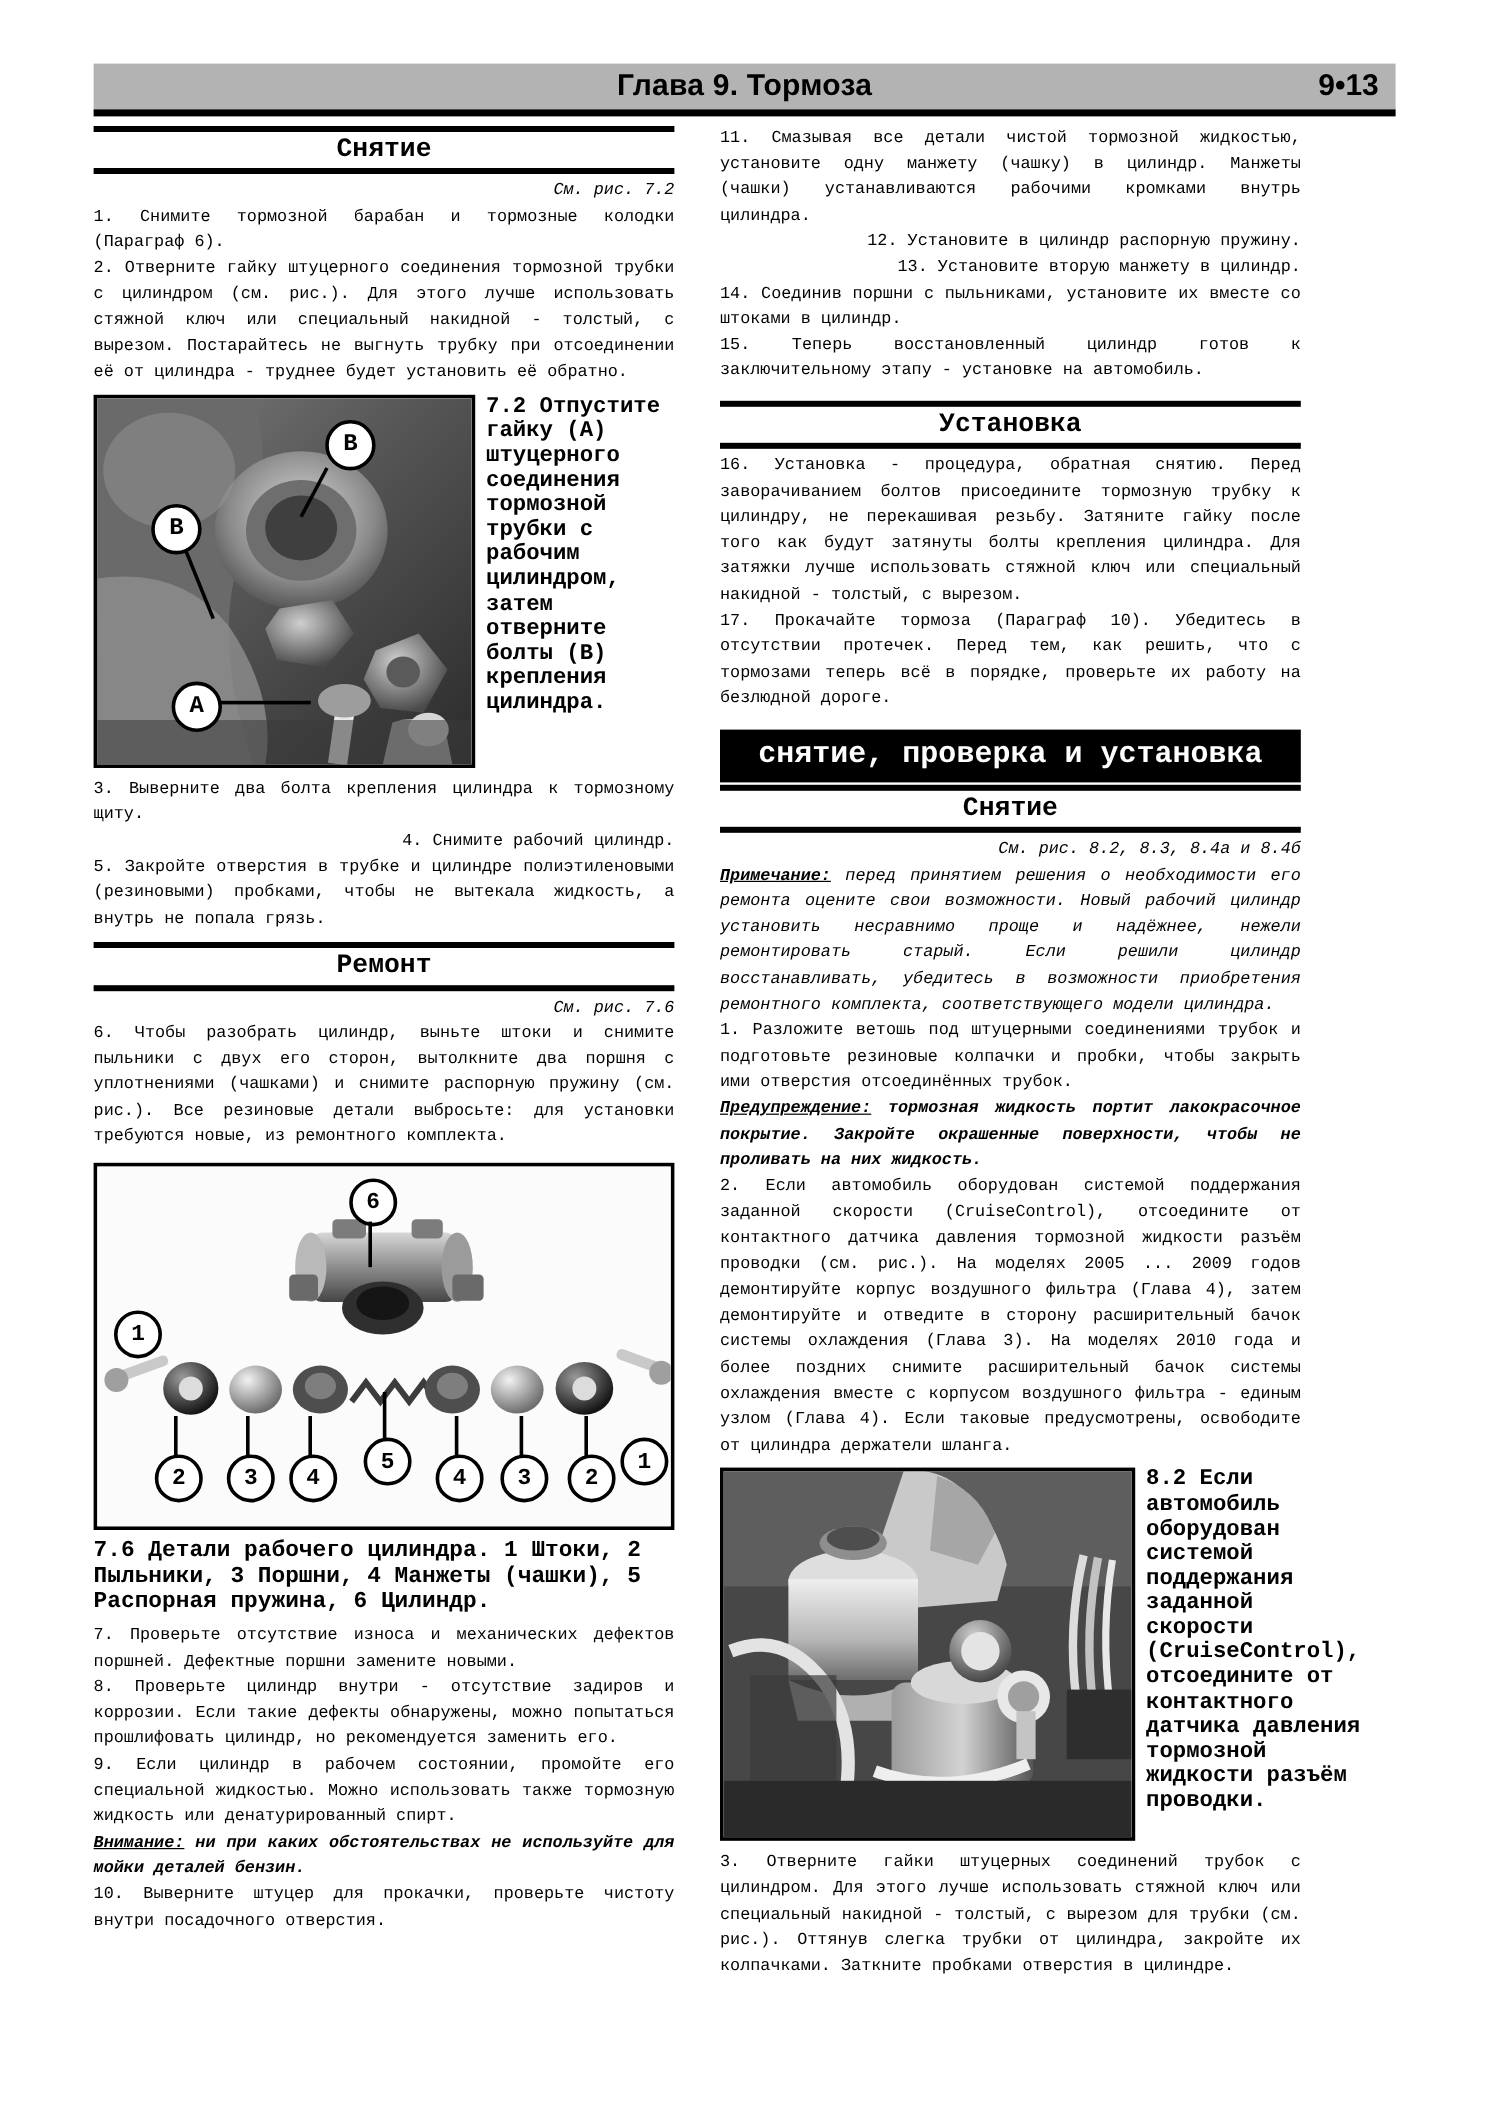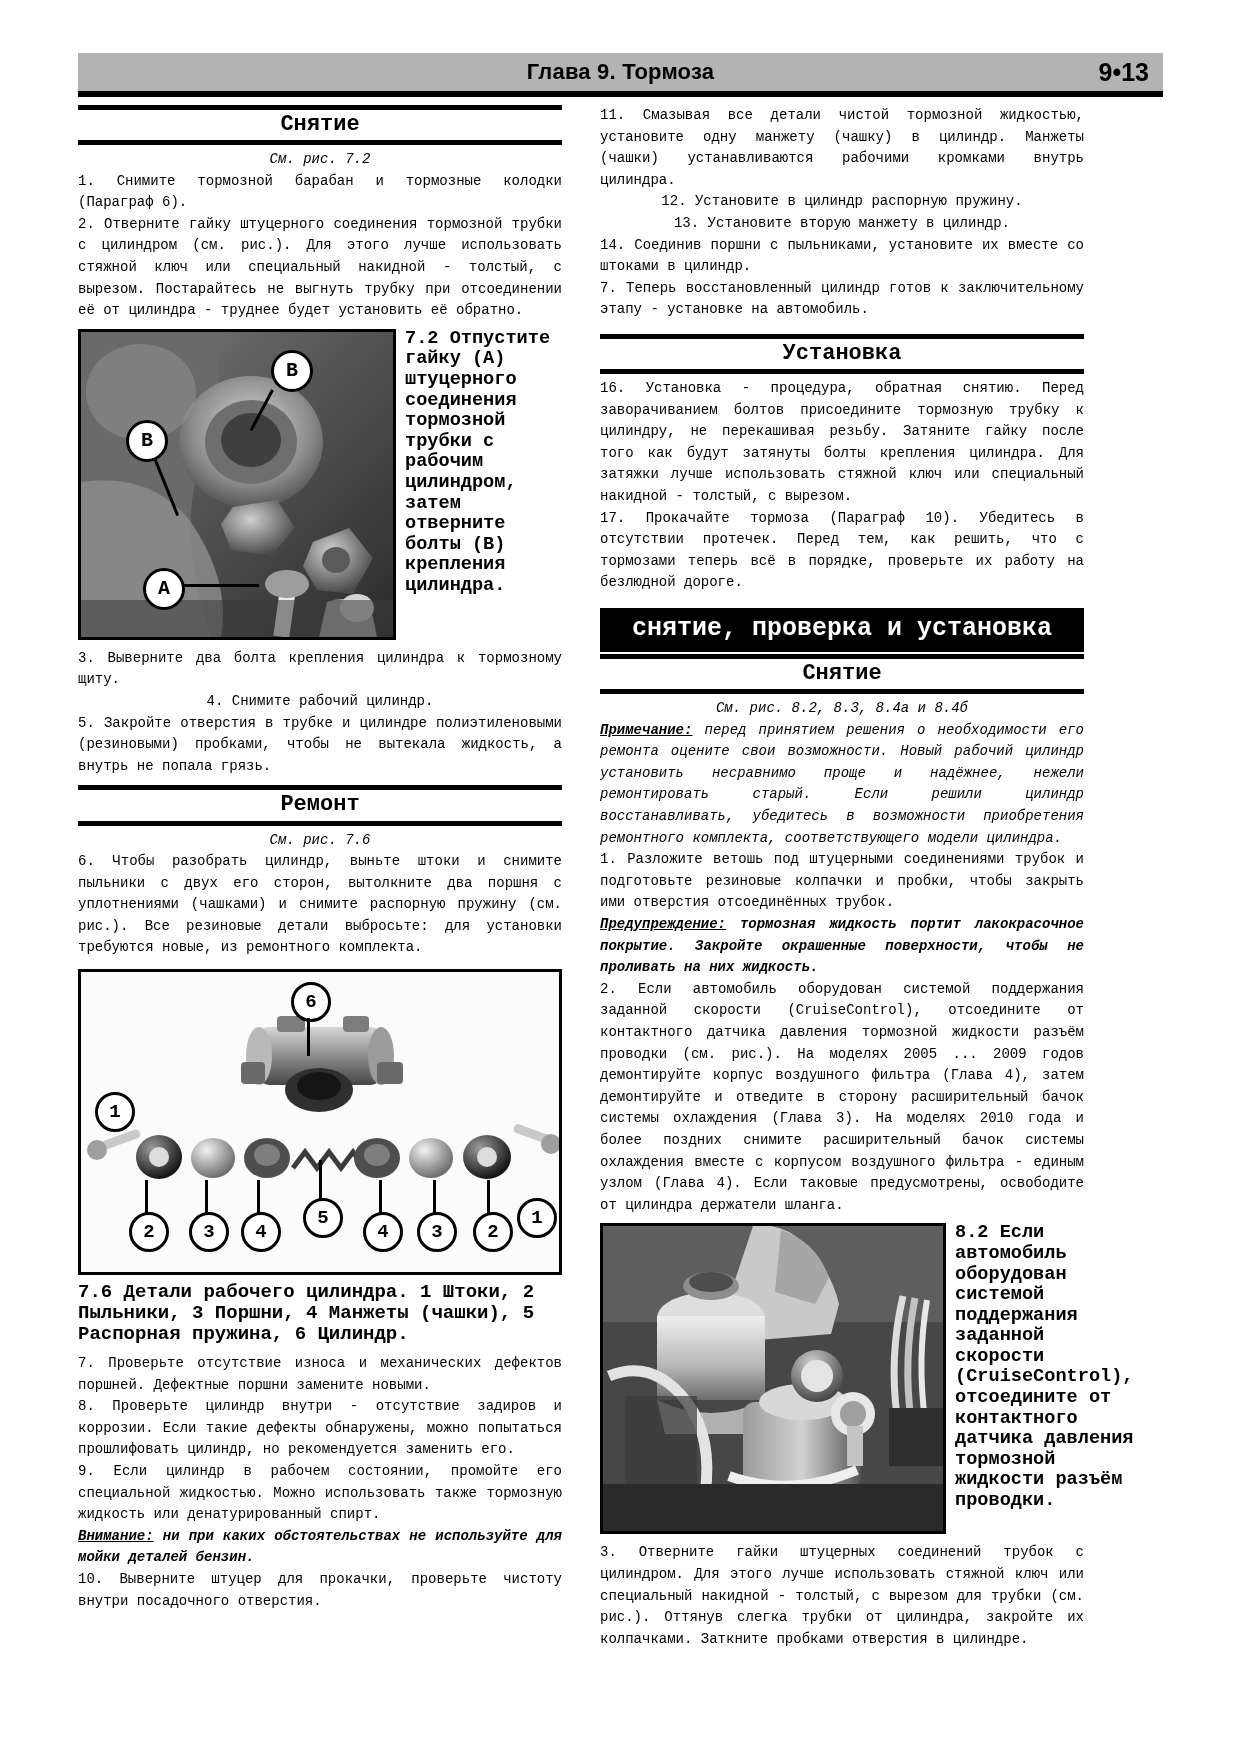--- a/index.html
+++ b/index.html
@@ -12,21 +12,21 @@
   }
   .page{position:relative;width:1241px;height:1755px;overflow:hidden;}
 
   
   .header-wrap{position:absolute;left:78px;top:53px;width:1085px;}
   .header-bar{
     background:#b3b3b3;height:38px;position:relative;
   }
   .header-title{
     position:absolute;left:0;right:0;top:50%;transform:translateY(-50%);
-    text-align:center;font-weight:bold;font-size:22px;letter-spacing:.2px;
+    text-align:center;font-weight:bold;font-size:25px;letter-spacing:.2px;
   }
   .header-page{
     position:absolute;right:14px;top:50%;transform:translateY(-50%);
     font-weight:bold;font-size:25px;
   }
   .header-rule{height:6px;background:#000;margin-top:0;}
 
   
   .col{position:absolute;top:105px;width:484px;font-family:Liberation Mono, monospace;}
   .col-left{left:78px;}
@@ -46,21 +46,21 @@
     font-size:25px;line-height:1.12;padding:7px 10px 9px 10px;
     margin-top:14px;
   }
 
   
   p.t{
     margin:0;font-size:14px;line-height:21.6px;
     text-align:justify;text-justify:inter-word;
     hyphens:none;
   }
-  p.t.nj{text-align:center;}
+  p.t.nj{text-align:right;}
   .ital{font-style:italic;}
   .ital-b{font-style:italic;font-weight:bold;}
   .und{text-decoration:underline;}
 
   
   .fig-row{display:flex;align-items:flex-start;margin-top:7px;}
   .fig-box{
     border:3px solid #000;background:#e8e8e8;position:relative;overflow:hidden;
   }
   .cap{
@@ -260,21 +260,21 @@
     <p class="t"><span class="ital-b und">Внимание:</span><span class="ital-b"> ни при каких обстоятельствах не используйте для мойки деталей бензин.</span></p>
     <p class="t">10. Выверните штуцер для прокачки, проверьте чистоту внутри посадочного отверстия.</p>
   </div>
 
   <div class="col col-right">
 
     <p class="t">11. Смазывая все детали чистой тормозной жидкостью, установите одну манжету (чашку) в цилиндр. Манжеты (чашки) устанавливаются рабочими кромками внутрь цилиндра.</p>
     <p class="t nj">12. Установите в цилиндр распорную пружину.</p>
     <p class="t nj">13. Установите вторую манжету в цилиндр.</p>
     <p class="t">14. Соединив поршни с пыльниками, установите их вместе со штоками в цилиндр.</p>
-    <p class="t">7. Теперь восстановленный цилиндр готов к заключительному этапу - установке на автомобиль.</p>
+    <p class="t">15. Теперь восстановленный цилиндр готов к заключительному этапу - установке на автомобиль.</p>
 
     <div class="spacer-m"></div>
     <div class="sec-head">
       <div class="rule-top"></div>
       <div class="label">Установка</div>
       <div class="rule-bot"></div>
     </div>
 
     <p class="t">16. Установка - процедура, обратная снятию. Перед заворачиванием болтов присоедините тормозную трубку к цилиндру, не перекашивая резьбу. Затяните гайку после того как будут затянуты болты крепления цилиндра. Для затяжки лучше использовать стяжной ключ или специальный накидной - толстый, с вырезом.</p>
     <p class="t">17. Прокачайте тормоза (Параграф 10). Убедитесь в отсутствии протечек. Перед тем, как решить, что с тормозами теперь всё в порядке, проверьте их работу на безлюдной дороге.</p>

